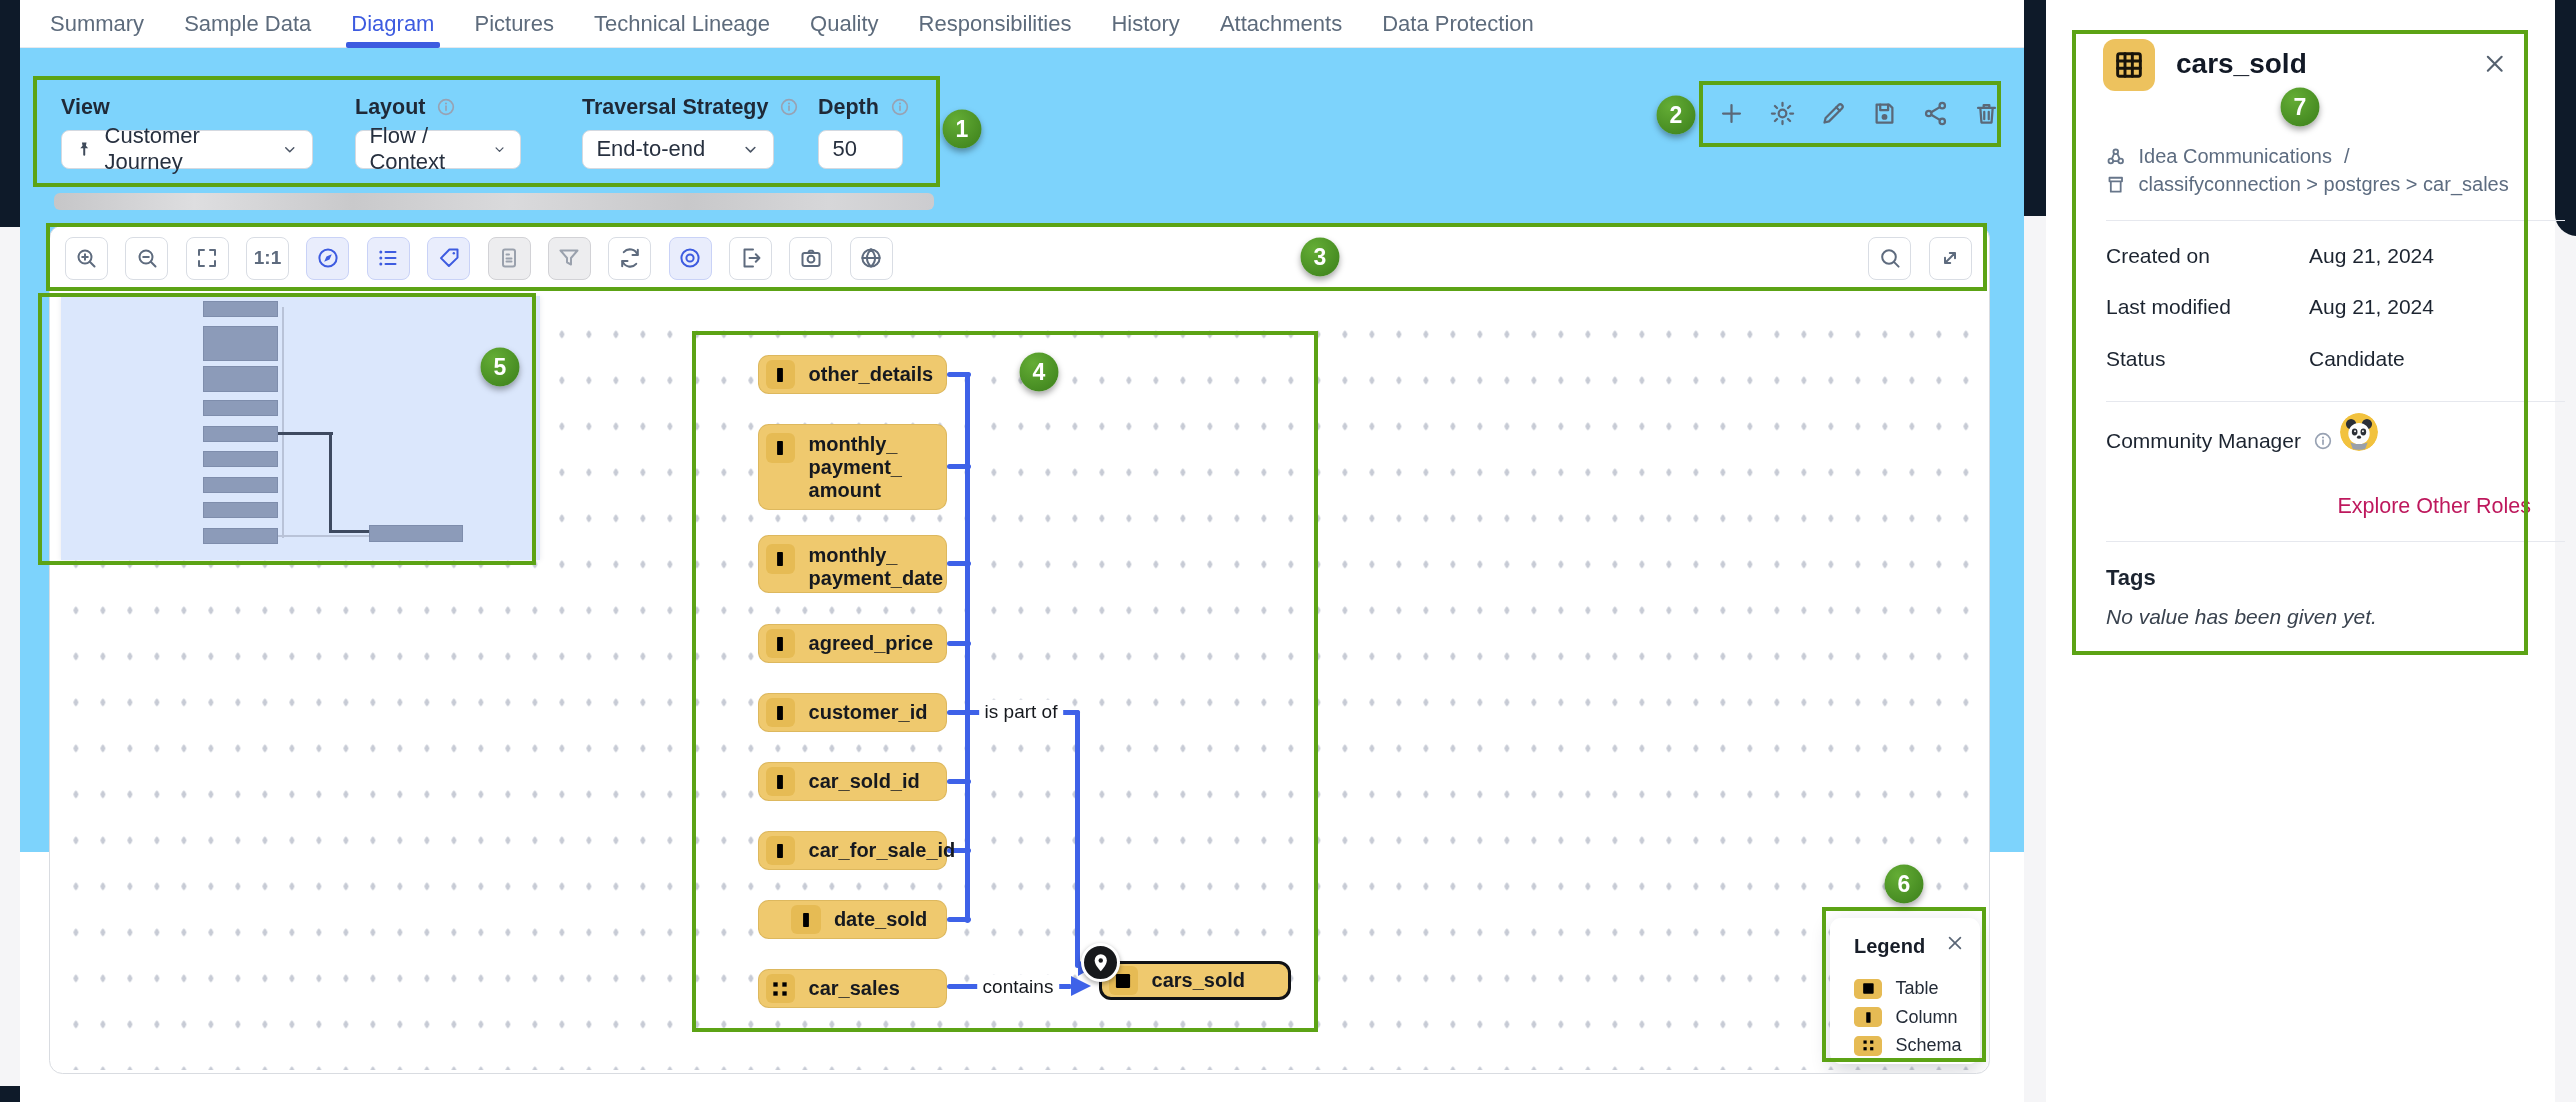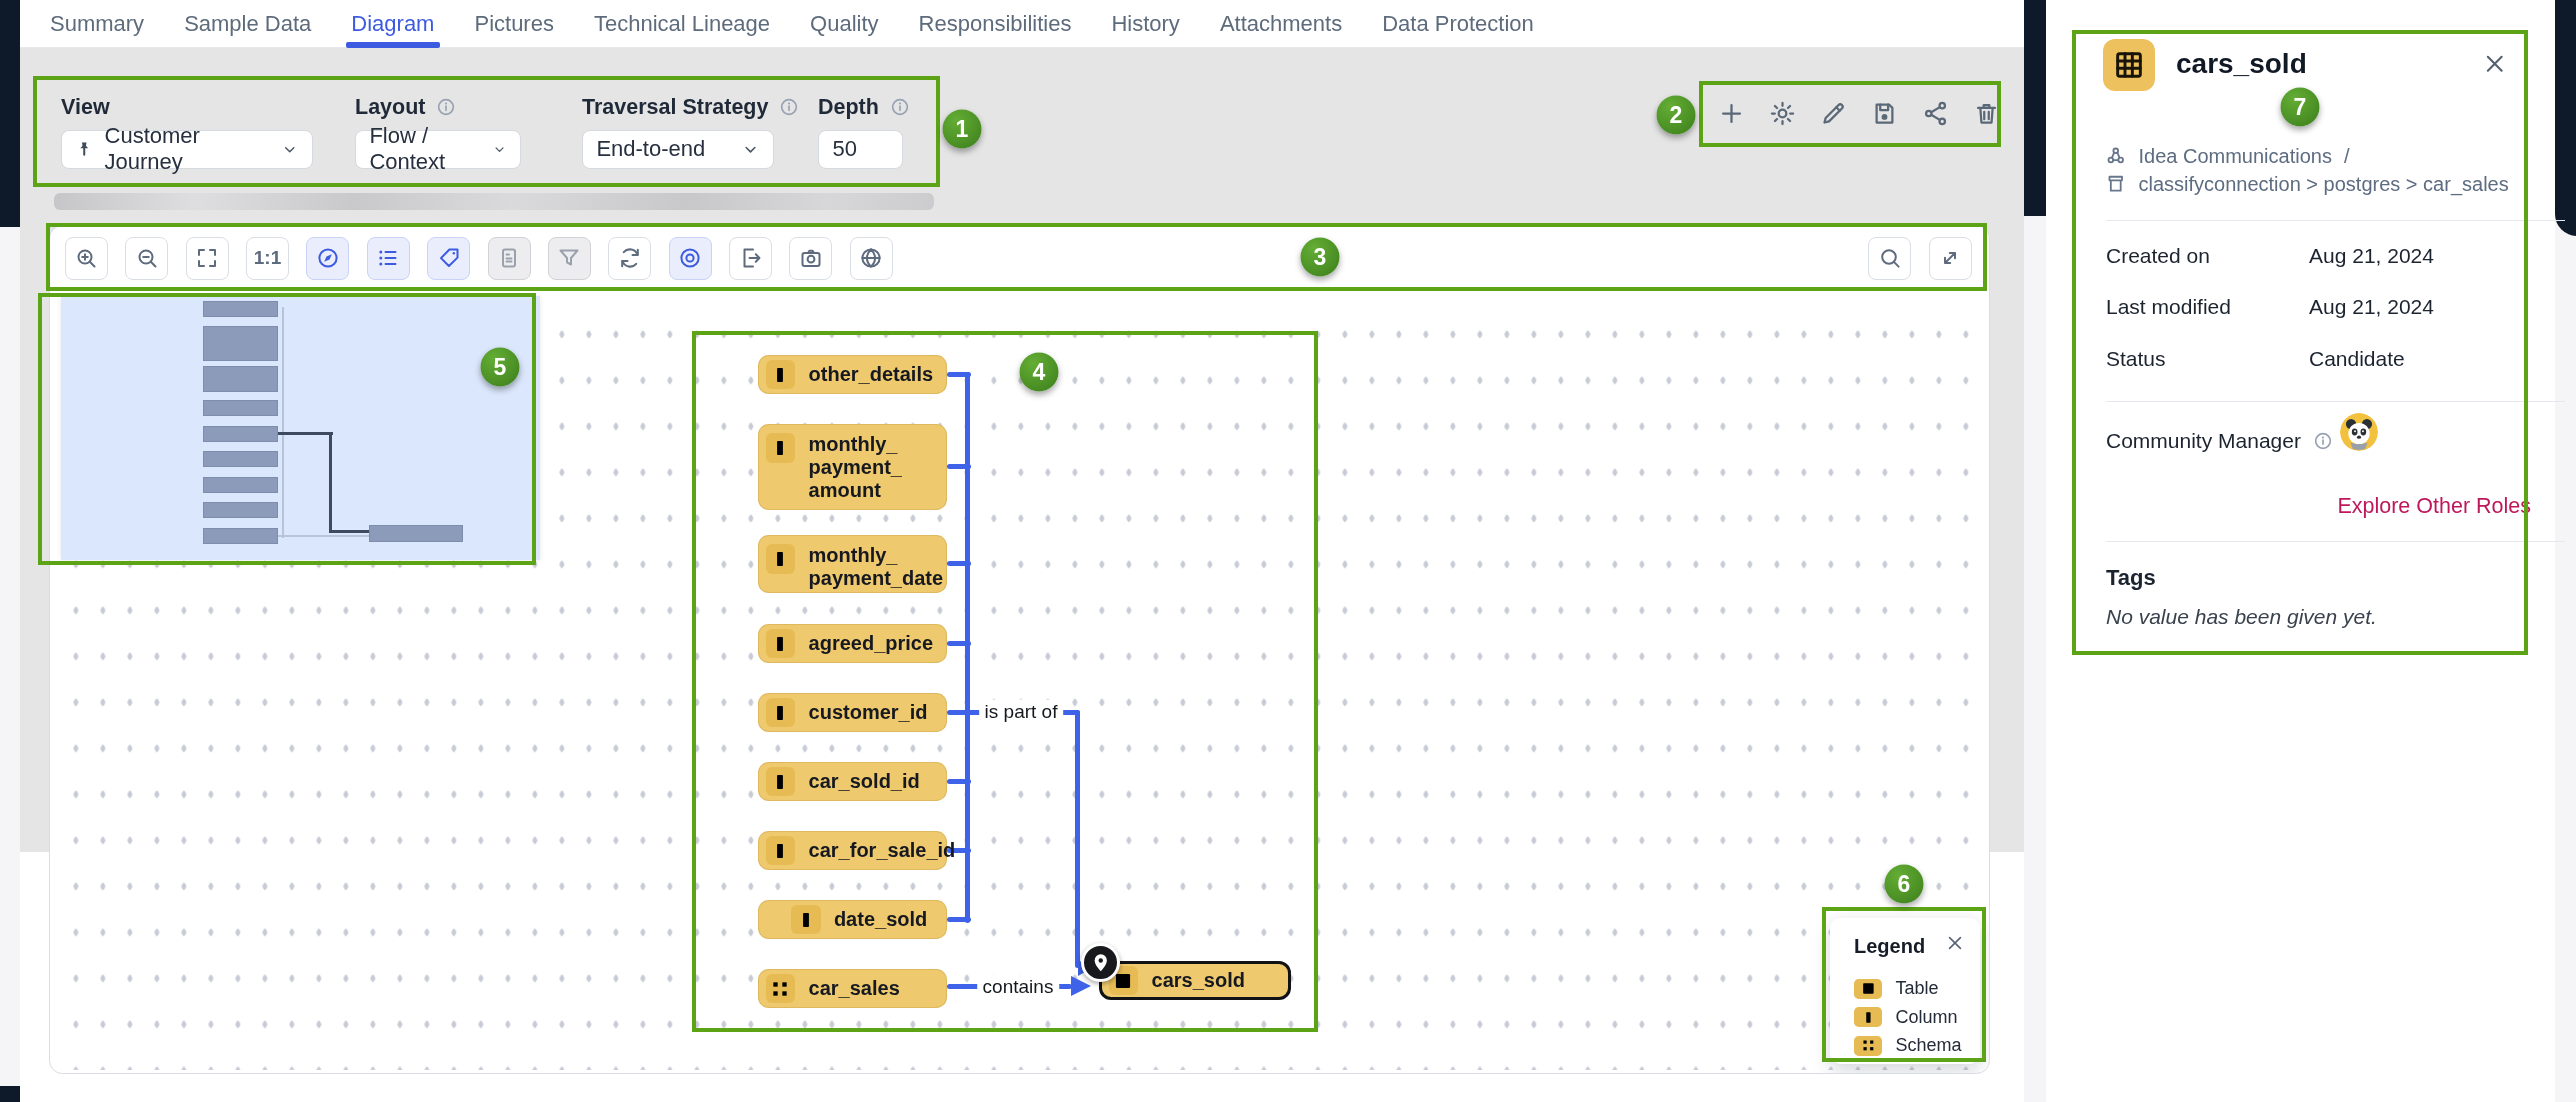--- a/index.html
+++ b/index.html
@@ -10,21 +10,21 @@
 
 .rail{position:absolute}
 .rail-left-dark{left:0;top:0;width:20px;height:227px;background:#0e1a29}
 .rail-left-gray{left:0;top:227px;width:20px;height:860px;background:#f5f5f7}
 .rail-left-bottom{left:0;top:1086px;width:20px;height:16px;background:#0e1a29}
 .rail-mid-gray{left:2024px;top:0;width:22px;height:1102px;background:#f5f5f7}
 .rail-mid-dark{left:2024px;top:0;width:22px;height:216px;background:#0e1a29}
 .rail-right-gray{left:2555px;top:0;width:21.5px;height:1102px;background:#f5f5f7}
 .rail-right-dark{left:2555px;top:0;width:21.5px;height:236px;background:#0e1a29;border-bottom-left-radius:23px}
 
-.main{position:absolute;left:20px;top:0;width:2004px;height:852px;background:#e5e5e5}
+.main{position:absolute;left:20px;top:0;width:2004px;height:852px;background:#7dd3fc}
 .tabbar{position:absolute;left:0;top:0;width:100%;height:48px;border-bottom:1.3px solid #e7e9ed;display:flex;align-items:center;gap:40px;padding-left:30px;background:#fff}
 .tab{font-size:22px;color:#5d6b7c;position:relative;height:100%;display:flex;align-items:center;cursor:pointer;white-space:nowrap}
 .tab.active{color:#3d5be0}
 .tab.active::after{content:'';position:absolute;left:-5.4px;right:-5.4px;bottom:-1.3px;height:6px;background:#3d5be0;border-radius:2px}
 
 .ctrl{position:absolute;top:95px}
 .ctrl-label{font-size:21.5px;font-weight:700;color:#1f2937;display:flex;gap:10.7px;align-items:center;height:24px}
 .info-ic{width:20px;height:20px;color:#98a2b3}
 .select{margin-top:10.7px;height:39px;border:1.3px solid #d5d9e0;border-radius:8px;display:flex;align-items:center;padding:0 13.4px;font-size:22px;color:#27303f;gap:10.7px;background:#fff}
 .select .chev{width:19px;height:19px;color:#4b5565;margin-left:auto}
@@ -71,21 +71,21 @@
 .minimap{position:absolute;left:41px;top:296px;width:479px;height:264px;background:#dbe7fc;z-index:8;box-shadow:0 1.3px 5.4px rgba(30,40,80,.10)}
 .mm-bar{position:absolute;background:#8c9bb9;border:0.7px solid #7e8dac}
 .mm-line{position:absolute;background:#b9c3d8}
 .mm-dark{position:absolute;background:#3e4a60}
 
 .sidebar{position:absolute;left:2047px;top:0;width:508px;height:1102px;background:#fff}
 .sb-chip{position:absolute;left:56px;top:39px;width:52px;height:52px;border-radius:12px;background:#edc25e;display:flex;align-items:center;justify-content:center;color:#18140a}
 .sb-chip svg{width:32px;height:32px;stroke-width:2.2}
 .sb-title{position:absolute;left:129px;top:48px;font-size:28px;font-weight:700;color:#121926}
 .sb-close{position:absolute;left:435px;top:51px;width:25.5px;height:25.5px;color:#55616f;cursor:pointer}
-.bc-row{position:absolute;left:58px;display:flex;gap:12px;color:#5d6c80;font-size:20px}
+.bc-row{position:absolute;left:58px;display:flex;align-items:center;gap:12px;color:#5d6c80;font-size:20px}
 .bc-row .ic{width:21.5px;height:21.5px;color:#67768a}
 .sb-div{position:absolute;left:59px;width:459px;height:1.3px;background:#e6e8ee}
 .sb-field-label{position:absolute;left:59px;font-size:21px;color:#1c2430}
 .sb-field-value{position:absolute;left:262px;font-size:21px;color:#1c2430}
 .sb-cm{position:absolute;left:59px;top:429px;display:flex;align-items:center;gap:12px;font-size:21px;color:#1c2430}
 .panda{position:absolute;left:293px;top:413px;width:38px;height:38px;border-radius:50%;overflow:hidden;cursor:pointer}
 .sb-link{position:absolute;right:24px;top:494px;font-size:21.5px;color:#be185d;cursor:pointer}
 .sb-tags{position:absolute;left:59px;top:565px;font-size:22px;font-weight:700;color:#1c2430}
 .sb-empty{position:absolute;left:59px;top:605px;font-size:21px;font-style:italic;color:#39424e}
 

